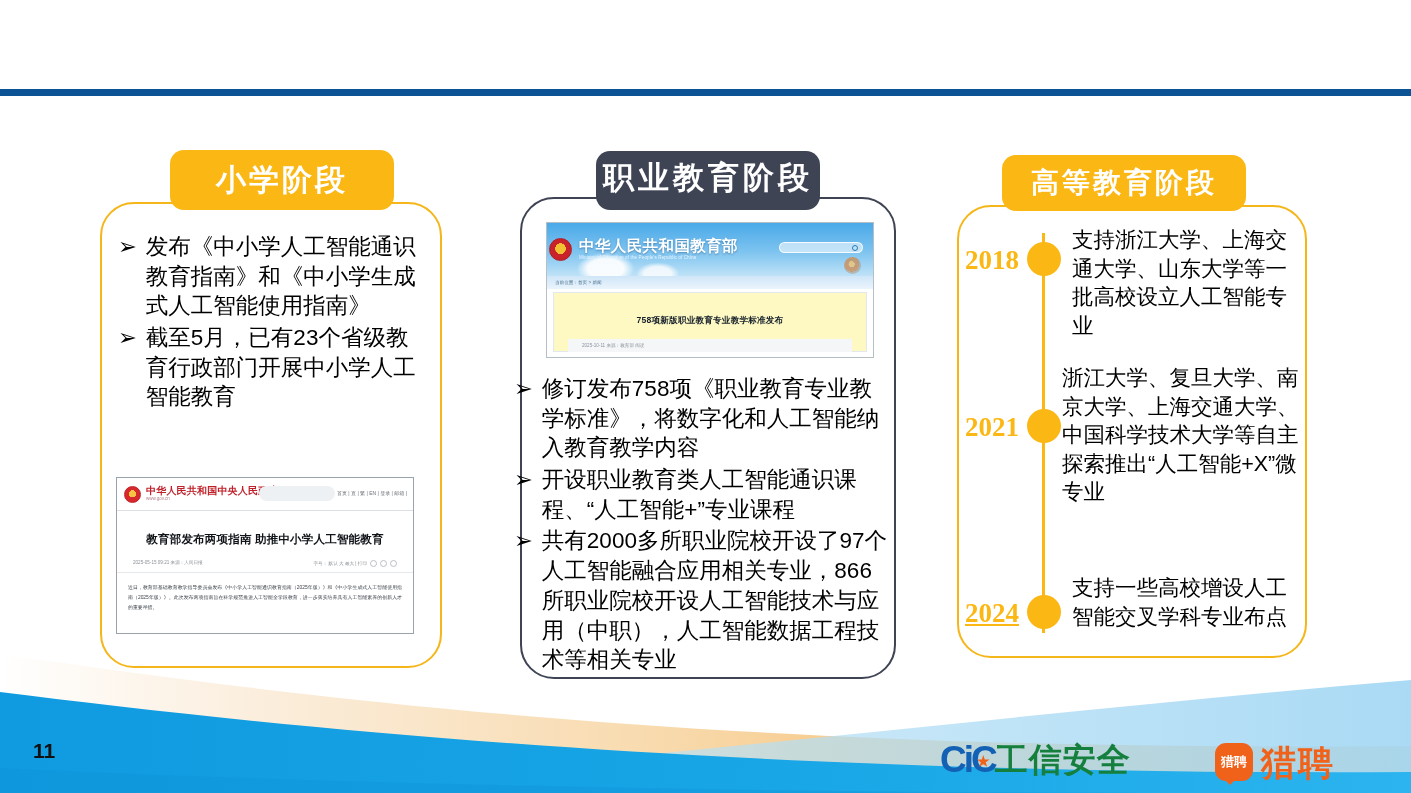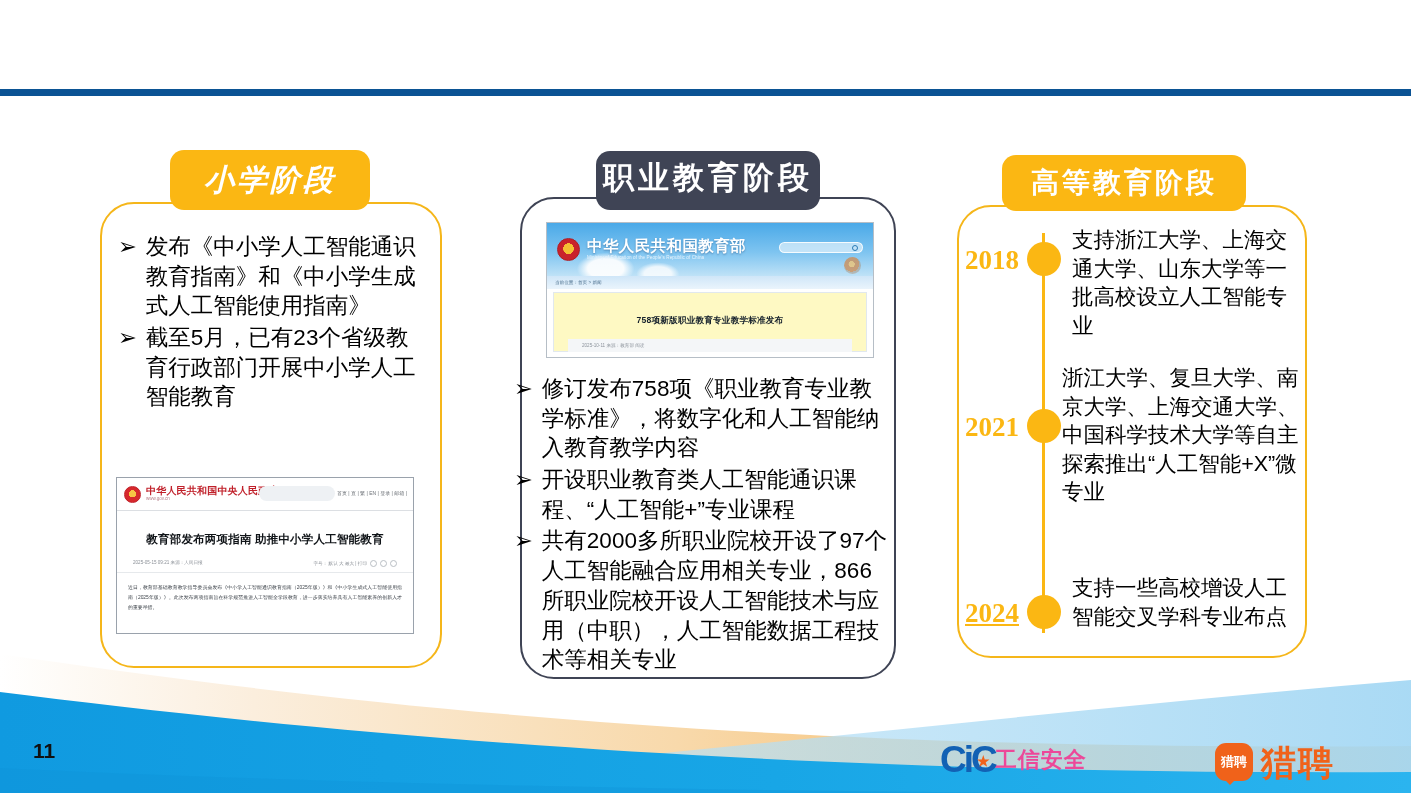--- a/index.html
+++ b/index.html
@@ -124,21 +124,21 @@
   }
 
   
   .moe-head {
     height: 53px;
     background:
       radial-gradient(ellipse 40px 22px at 18% 86%, rgba(255,255,255,.92) 0 45%, rgba(255,255,255,0) 72%),
       radial-gradient(ellipse 30px 16px at 34% 96%, rgba(255,255,255,.8) 0 45%, rgba(255,255,255,0) 72%),
       linear-gradient(180deg, #4aa9e8 0%, #7ec4f0 55%, #bfe2f7 100%);
     position: relative;
-    display: flex; align-items: center; padding: 0 10px;
+    display: flex; align-items: center; padding: 0 2px;
   }
   .moe-emblem {
     width: 23px; height: 23px; border-radius: 50%;
     background: radial-gradient(circle at 50% 46%, #f4c033 0 34%, #c9222b 35% 100%);
     border: 1px solid #b01c24;
     flex: 0 0 auto; margin-right: 7px;
   }
   .moe-cn {
     font-size: 15.5px; font-weight: 700; color: #ffffff; line-height: 1.05;
     text-shadow: 0 1px 2px rgba(20,60,110,.45); letter-spacing: .4px;
@@ -214,21 +214,21 @@
   .cic-mark {
     font-family: "Liberation Sans", sans-serif;
     font-weight: 700; font-size: 37px; color: #1261b4;
     letter-spacing: -3px; position: relative; line-height: 1;
   }
   .cic-star {
     position: absolute; left: 37px; top: 13px;
     color: #f0611a; font-size: 14px; line-height: 1;
   }
   .cic-cn {
-    font-weight: 700; font-size: 22px; color: #ec4899; letter-spacing: 1px; line-height: 1;
+    font-weight: 700; font-size: 33px; color: #15803d; letter-spacing: 1px; line-height: 1;
   }
   .logo-lp {
     position: absolute; left: 1215px; top: 743px;
     display: flex; align-items: center; gap: 8px;
   }
   .lp-bubble {
     width: 38px; height: 38px; border-radius: 11px; background: #f0621a;
     color: #fff; font-size: 13px; font-weight: 700;
     display: flex; align-items: center; justify-content: center;
     position: relative;
@@ -242,21 +242,21 @@
 </style>
 </head>
 <body>
 
 <div id="slide">
 
   <div class="title-rule"></div>
 
   <div class="card amber" style="left:100px; top:202px; width:342px; height:466px;"></div>
 
-  <div class="badge amber" style="left:170px; top:150px; width:200px; height:60px; font-size:30px; line-height:60px; letter-spacing:3px;font-style:italic;">小学阶段</div>
+  <div class="badge amber" style="left:170px; top:150px; width:224px; height:60px; font-size:30px; line-height:60px; letter-spacing:3px;">小学阶段</div>
 
   <div class="bullets" style="left:118px; top:232px; width:310px; font-size:22.5px;">
     <div class="bullet">
       <span class="mark">➢</span>
       <span class="btxt">发布《中小学人工智能通识教育指南》和《中小学生成式人工智能使用指南》</span>
     </div>
     <div class="bullet">
       <span class="mark">➢</span>
       <span class="btxt">截至5月，已有23个省级教育行政部门开展中小学人工智能教育</span>
     </div>

